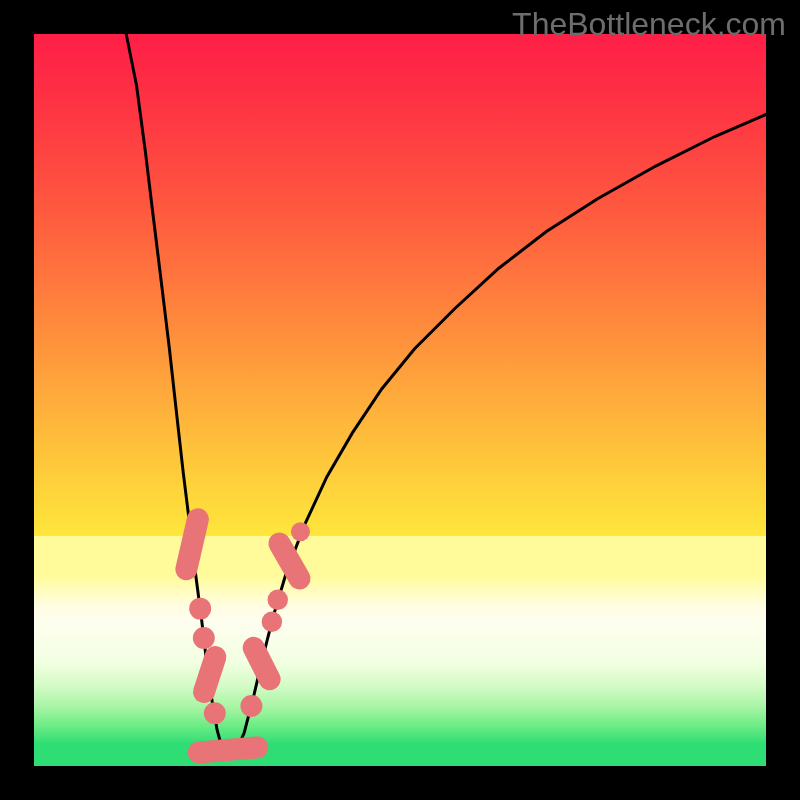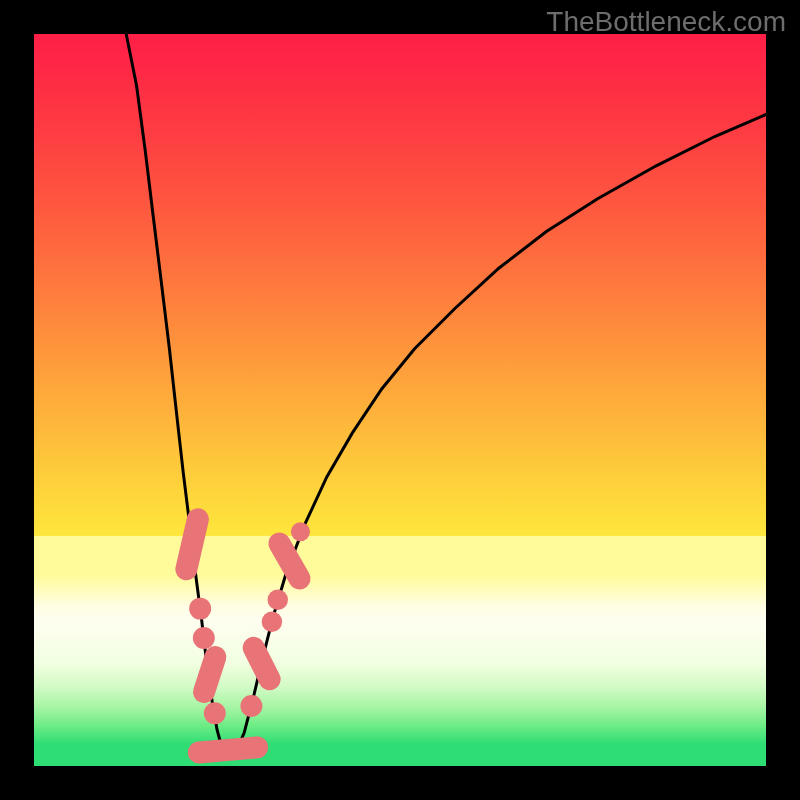--- a/index.html
+++ b/index.html
@@ -17,21 +17,21 @@
     top: 0;
     width: 800px;
     height: 800px;
     background: #000;
   }
   .watermark {
     position: absolute;
     top: 6px;
     right: 14px;
     color: #6d6d6d;
-    font-size: 28px;
+    font-size: 32px;
     letter-spacing: 0px;
     font-weight: 500;
   }
   svg {
     position: absolute;
     left: 0;
     top: 0;
   }
 </style>
 </head>

